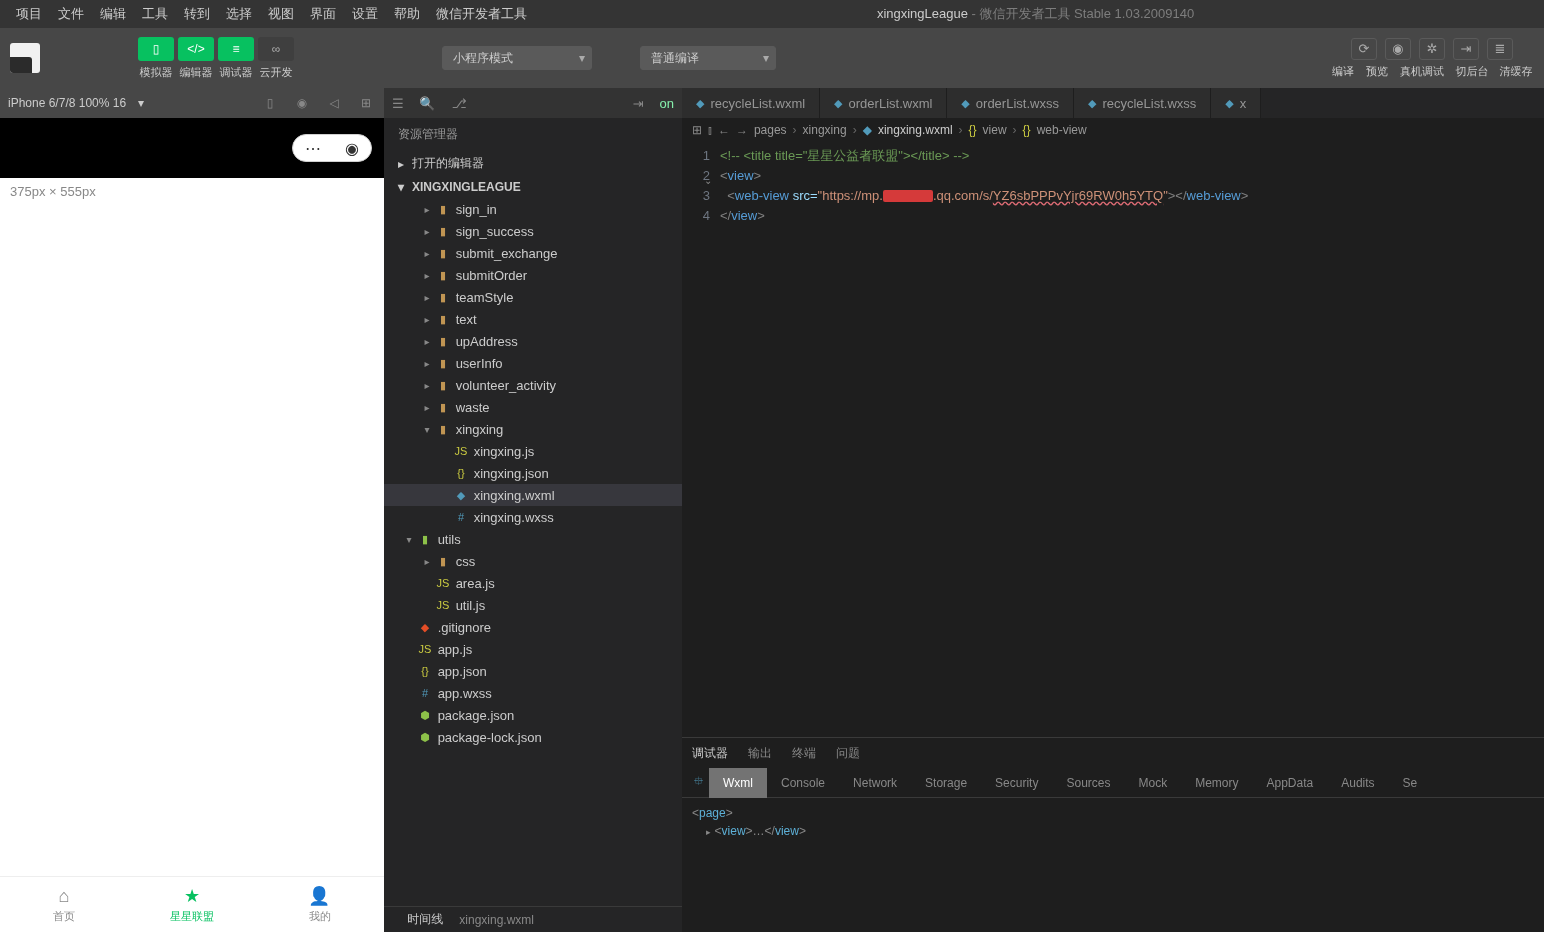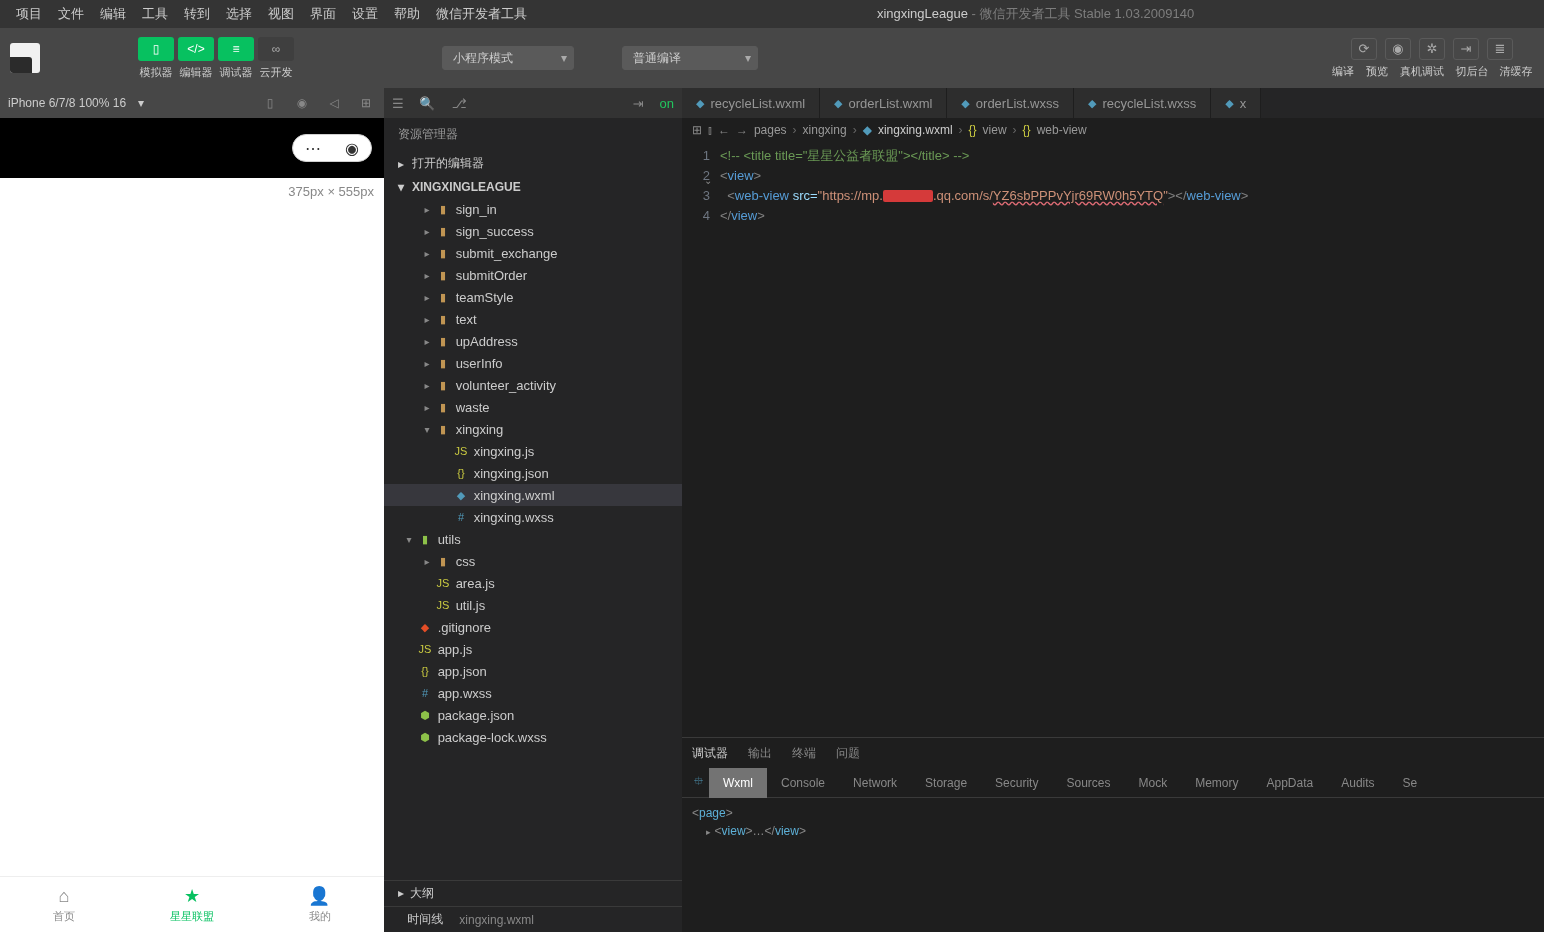--- a/index.html
+++ b/index.html
@@ -25,21 +25,21 @@
 .compile-label-row span{width:26px;text-align:center}
 
 .main{display:flex;height:844px}
 .sim-col{width:384px;background:#fff;display:flex;flex-direction:column}
 .sim-header{height:30px;background:#474747;color:#ccc;display:flex;align-items:center;padding:0 8px;font-size:12px;gap:12px}
 .sim-header .spacer{flex:1}
 .sim-header .ic{width:20px;text-align:center;color:#888}
 .sim-black{height:60px;background:#000;position:relative}
 .capsule{position:absolute;right:12px;top:16px;background:#fff;border-radius:14px;width:80px;height:28px;display:flex;align-items:center;justify-content:space-around;border:1px solid #d0d0d0}
 .capsule-dot{font-size:16px;color:#333}
-.sim-dims{text-align:right;padding:6px 10px;color:#888;font-size:13px;background:#fff}
+.sim-dims{text-align:left;padding:6px 10px;color:#888;font-size:13px;background:#fff}
 .sim-white{flex:1;background:#fff}
 .sim-tabbar{height:56px;background:#fff;border-top:1px solid #eee;display:flex}
 .tabbar-item{flex:1;display:flex;flex-direction:column;align-items:center;justify-content:center;font-size:11px;color:#888;gap:2px}
 .tabbar-item.active{color:#07c160}
 .tabbar-ic{font-size:18px}
 
 .explorer{width:298px;background:#252526;display:flex;flex-direction:column;overflow:hidden}
 .exp-toolbar{height:30px;display:flex;align-items:center;padding:0 8px;gap:16px;background:#333;color:#888}
 .exp-toolbar .ic{cursor:pointer}
 .exp-toolbar .spacer{flex:1}
@@ -124,21 +124,21 @@
       <div class="mode-btn">∞</div>
     </div>
     <div class="toolbar-labels">
       <span class="mode-label">模拟器</span>
       <span class="mode-label">编辑器</span>
       <span class="mode-label">调试器</span>
       <span class="mode-label">云开发</span>
     </div>
   </div>
   <div style="flex:0 0 120px"></div>
-  <div class="dropdown" style="width:132px">小程序模式</div>
+  <div class="dropdown" style="width:150px">小程序模式</div>
   <div style="width:20px"></div>
   <div class="dropdown" style="width:136px">普通编译</div>
   <div style="flex:1"></div>
   <div class="toolbar-block">
     <div class="compile-row">
       <div class="small-tool">⟳</div>
       <div class="small-tool">◉</div>
       <div class="small-tool">✲</div>
       <div class="small-tool">⇥</div>
       <div class="small-tool">≣</div>
@@ -189,21 +189,21 @@
     </div>
   </div>
 
   <div class="explorer">
     <div class="exp-toolbar">
       <span class="ic">☰</span>
       <span class="ic">🔍</span>
       <span class="ic">⎇</span>
       <span class="spacer"></span>
       <span class="ic">⇥</span>
-      <span class="ic" style="color:#22c55e">on</span>
+      <span class="ic" style="color:#86efac">on</span>
     </div>
     <div class="exp-title">资源管理器</div>
     <div class="exp-section">
         <span class="chev">▸</span>
         <span>打开的编辑器</span>
       </div>
     <div class="exp-section" style="font-weight:bold">
         <span class="chev">▾</span>
         <span>XINGXINGLEAGUE</span>
       </div>
@@ -225,23 +225,22 @@
         <div class="tree-item ind3"><span class="chev">&nbsp;</span><span class="ic" style="color:#519aba">#</span>&nbsp;<span>xingxing.wxss</span></div>
         <div class="tree-item ind1"><span class="chev">▾</span><span class="ic" style="color:#8dc149">▮</span>&nbsp;<span>utils</span></div>
         <div class="tree-item ind2"><span class="chev">▸</span><span class="ic" style="color:#c09553">▮</span>&nbsp;<span>css</span></div>
         <div class="tree-item ind2"><span class="chev">&nbsp;</span><span class="ic" style="color:#cbcb41">JS</span>&nbsp;<span>area.js</span></div>
         <div class="tree-item ind2"><span class="chev">&nbsp;</span><span class="ic" style="color:#cbcb41">JS</span>&nbsp;<span>util.js</span></div>
         <div class="tree-item ind1"><span class="chev">&nbsp;</span><span class="ic" style="color:#e44d26">◆</span>&nbsp;<span>.gitignore</span></div>
         <div class="tree-item ind1"><span class="chev">&nbsp;</span><span class="ic" style="color:#cbcb41">JS</span>&nbsp;<span>app.js</span></div>
         <div class="tree-item ind1"><span class="chev">&nbsp;</span><span class="ic" style="color:#cbcb41">{}</span>&nbsp;<span>app.json</span></div>
         <div class="tree-item ind1"><span class="chev">&nbsp;</span><span class="ic" style="color:#519aba">#</span>&nbsp;<span>app.wxss</span></div>
         <div class="tree-item ind1"><span class="chev">&nbsp;</span><span class="ic" style="color:#8dc149">⬢</span>&nbsp;<span>package.json</span></div>
-        <div class="tree-item ind1"><span class="chev">&nbsp;</span><span class="ic" style="color:#8dc149">⬢</span>&nbsp;<span>package-lock.wxss</span></div>
-      </div>
-    <div class="exp-footer"><span style="margin-right:6px">▸</span><span>大纲</span></div>
+        <div class="tree-item ind1"><span class="chev">&nbsp;</span><span class="ic" style="color:#8dc149">⬢</span>&nbsp;<span>package-lock.json</span></div>
+      </div>
     <div class="exp-footer row">
         <span style="margin-right:6px">&nbsp;</span>
         <span>时间线</span>
         <span class="timeline-file">xingxing.wxml</span>
       </div>
   </div>
 
   <div class="editor-col">
     <div class="tabs" id="tabs">
         <div class="tab">

